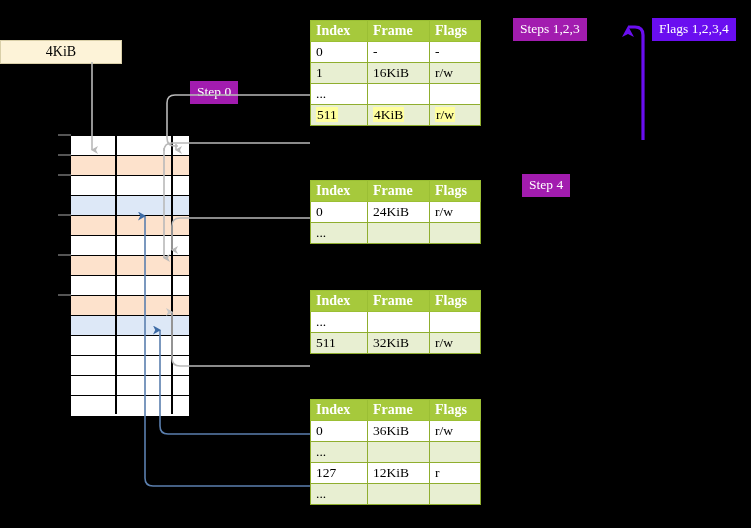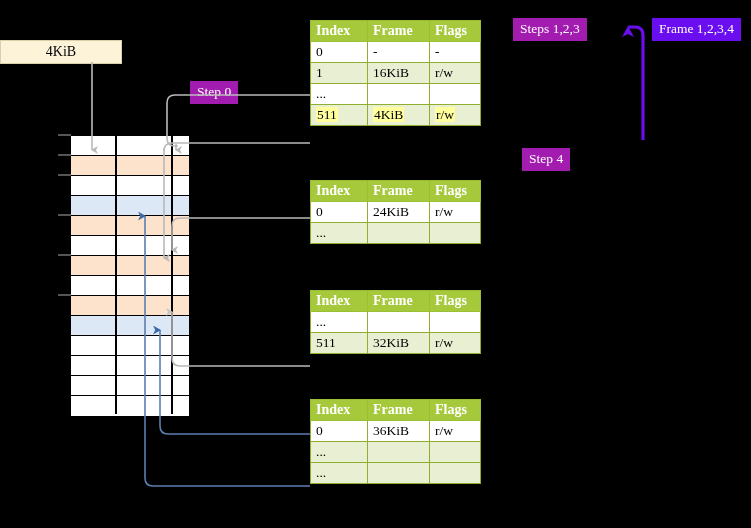--- a/index.html
+++ b/index.html
@@ -58,24 +58,24 @@
 
   <div class="badge badge-red" style="left:190px;top:41px;margin-top:40px;">
     <span>Step 0</span>
   </div>
 
   <div class="badge badge-red" style="left:513px;top:18px;">
     <span>Steps 1,2,3</span>
   </div>
 
   <div class="badge badge-purple" style="left:652px;top:18px;">
-    <span>Frame 1,2,3,4</span>
-  </div>
-
-  <div class="badge badge-red" style="left:522px;top:148px;">
+    <span>Flags 1,2,3,4</span>
+  </div>
+
+  <div class="badge badge-red" style="left:522px;top:174px;">
     <span>Step 4</span>
   </div>
 
   <div class="memgrid" id="memgrid">
 
   <div class="memrow" style="top: 0px;"></div>
       <div class="memrow peach" style="top: 20px;"></div>
       <div class="memrow" style="top: 40px;"></div>
       <div class="memrow blue" style="top: 60px;"></div>
       <div class="memrow peach" style="top: 80px;"></div>
@@ -184,20 +184,25 @@
         <tr>
           <td class="c0">0</td>
           <td class="c1">36KiB</td>
           <td class="c2">r/w</td>
         </tr>
         <tr class="alt">
           <td class="c0">...</td>
           <td class="c1"></td>
           <td class="c2"></td>
         </tr>
+        <tr>
+          <td class="c0">127</td>
+          <td class="c1">12KiB</td>
+          <td class="c2">r</td>
+        </tr>
         <tr class="alt">
           <td class="c0">...</td>
           <td class="c1"></td>
           <td class="c2"></td>
         </tr>
       </tbody>
     </table>
 
   <svg class="overlay">
     <defs>

